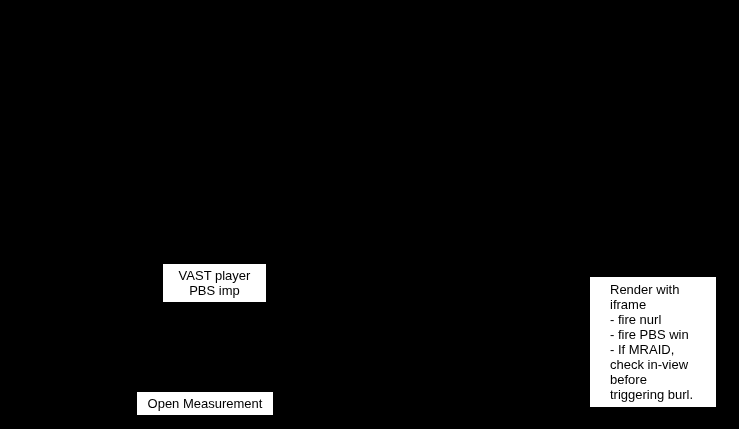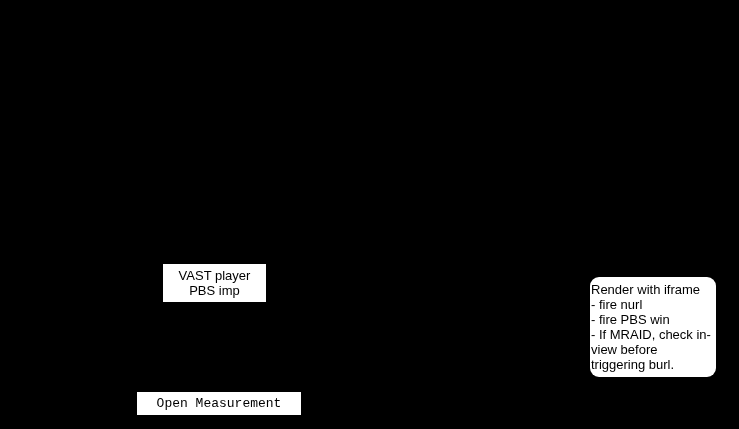--- a/index.html
+++ b/index.html
@@ -29,34 +29,32 @@
     box-sizing: border-box;
     font-size: 13px;
     line-height: 15px;
   }
   .node-centered {
     text-align: center;
     padding: 4px 6px;
   }
   .node-left {
     text-align: left;
-    padding: 5px 1px;
+    padding: 5px 20px;
     white-space: pre-line;
-    border-radius: 9px;
   }
   #node-vast {
     left: 163px;
     top: 264px;
     width: 103px;
   }
   #node-openmeasurement {
     left: 137px;
     top: 392px;
-    width: 164px;
-    font-family: Liberation Mono, monospace;
+    width: 136px;
   }
   #node-render {
     left: 590px;
     top: 277px;
     width: 126px;
   }
 </style>
 </head>
 <body>
 

